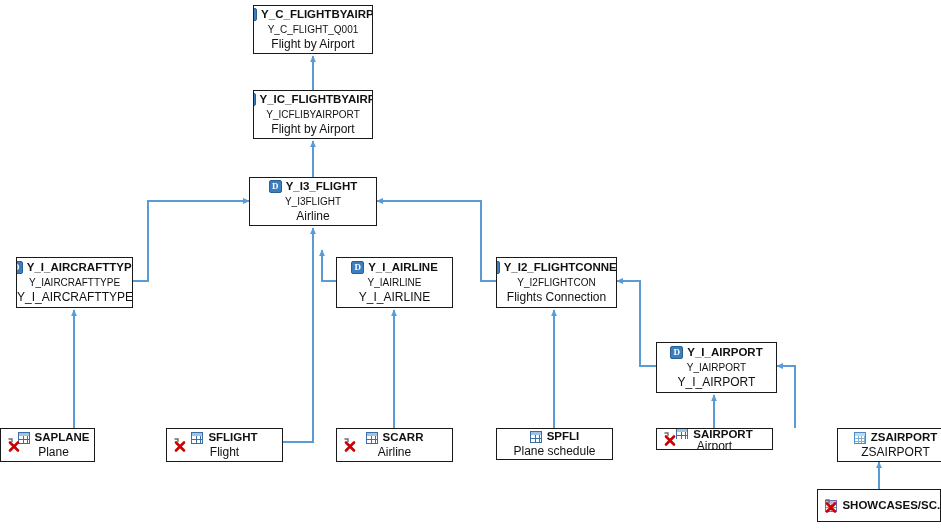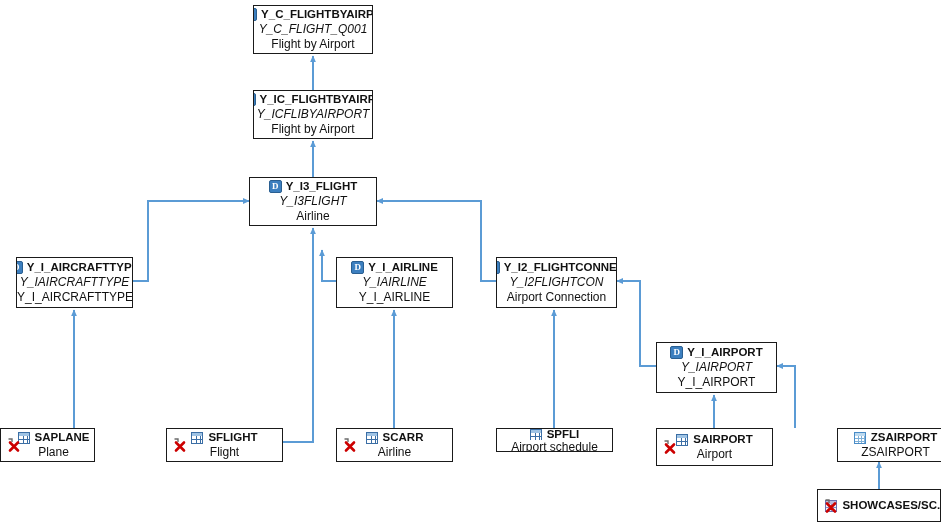--- a/index.html
+++ b/index.html
@@ -29,21 +29,21 @@
     text-align:center;
     line-height:15px;
     white-space:nowrap;
     overflow:hidden;
     color:#111111;
   }
   .node .ln.title{
     font-size:11.5px;font-weight:bold;
     display:flex;align-items:center;justify-content:center;gap:4px;
   }
-  .node .ln.sub{font-size:12px;font-style:italic;}
+  .node .ln.sub{font-size:10px;}
   .node .ln.desc{font-size:12px;}
 
   
   .ico-d{
     width:13px;height:13px;flex:0 0 13px;
     border-radius:2px;
     background:#3c7fbf;
     border:1px solid #2a5f91;
     color:#ffffff;
     font-size:9px;font-weight:bold;
@@ -181,21 +181,21 @@
     <div class="ln sub">Y_IAIRLINE</div>
     <div class="ln desc">Y_I_AIRLINE</div>
   </div>
 
   <div class="node" style="left:496px;top:257px;width:121px;height:51px;">
     <div class="ln title">
       <span class="ico-d">D</span>
       <span>Y_I2_FLIGHTCONNE...</span>
     </div>
     <div class="ln sub">Y_I2FLIGHTCON</div>
-    <div class="ln desc">Airport Connection</div>
+    <div class="ln desc">Flights Connection</div>
   </div>
 
   <div class="node" style="left:656px;top:342px;width:121px;height:51px;">
     <div class="ln title">
       <span class="ico-d">D</span>
       <span>Y_I_AIRPORT</span>
     </div>
     <div class="ln sub">Y_IAIRPORT</div>
     <div class="ln desc">Y_I_AIRPORT</div>
   </div>
@@ -229,29 +229,29 @@
       <path d="M2.5,2 L6,2 L6,5" fill="none" stroke="#6b6b6b" stroke-width="1.4"></path>
       <path d="M4,5.5 L12,13.5 M12,5.5 L4,13.5" stroke="#cc0000" stroke-width="2.6" stroke-linecap="round"></path>
     </svg>
     <div class="ln tbl-title">
       <span class="ico-table"></span>
       <span>SFLIGHT</span>
     </div>
     <div class="ln desc">Flight</div>
   </div>
 
-  <div class="node" style="left:496px;top:428px;width:117px;height:24px;">
+  <div class="node" style="left:496px;top:428px;width:117px;height:32px;">
     <div class="ln tbl-title">
       <span class="ico-table"></span>
       <span>SPFLI</span>
     </div>
-    <div class="ln desc">Airport schedule</div>
-  </div>
-
-  <div class="node" style="left:656px;top:428px;width:117px;height:38px;">
+    <div class="ln desc">Plane schedule</div>
+  </div>
+
+  <div class="node" style="left:656px;top:428px;width:117px;height:22px;">
     <svg class="ico-x" viewBox="0 0 16 16">
       <path d="M2.5,2 L6,2 L6,5" fill="none" stroke="#6b6b6b" stroke-width="1.4"></path>
       <path d="M4,5.5 L12,13.5 M12,5.5 L4,13.5" stroke="#cc0000" stroke-width="2.6" stroke-linecap="round"></path>
     </svg>
     <div class="ln tbl-title">
       <span class="ico-table"></span>
       <span>SAIRPORT</span>
     </div>
     <div class="ln desc">Airport</div>
   </div>

